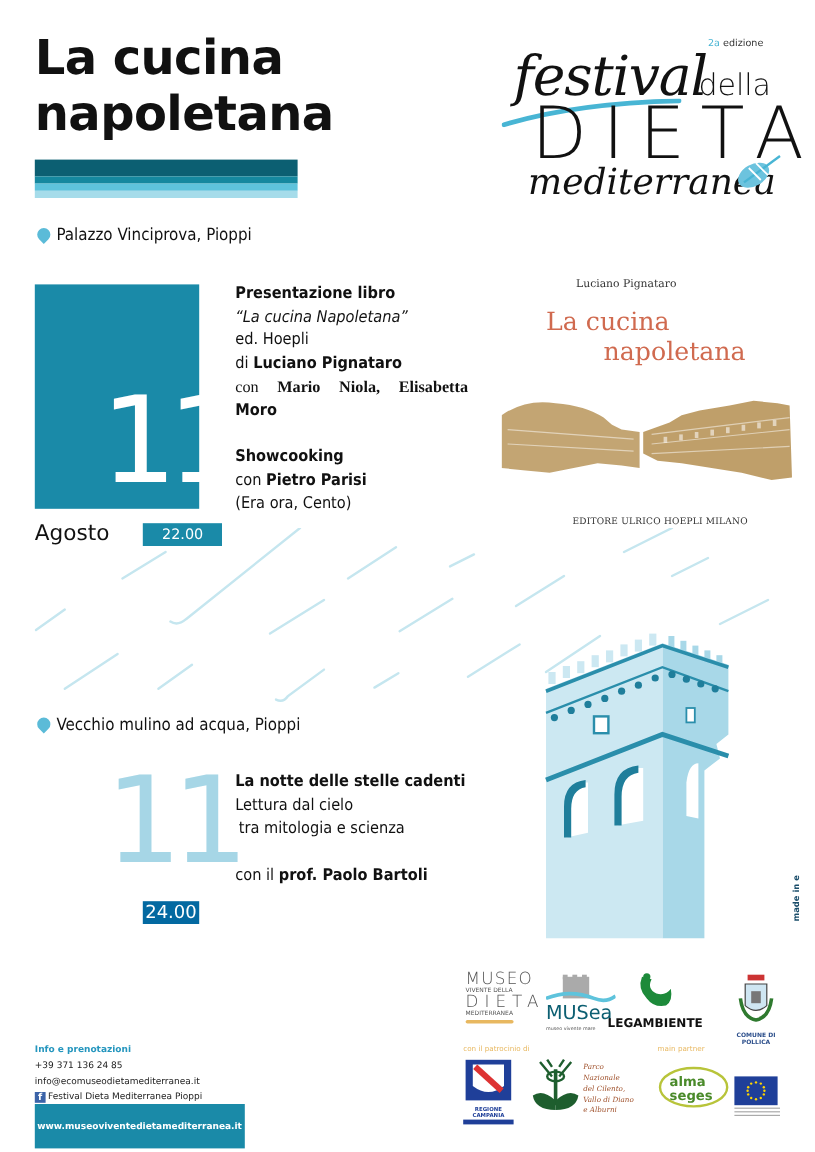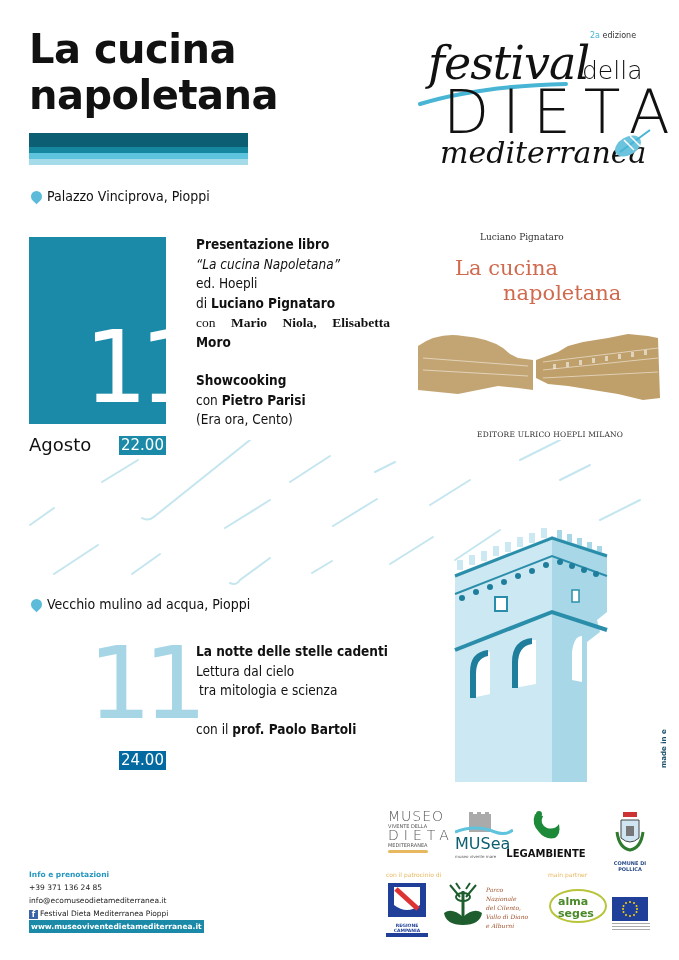--- a/index.html
+++ b/index.html
@@ -25,21 +25,21 @@
   .edizione .ed-num { color: #48b5d4; }
   .festival { left: 428px; top: 36px; font-family: "DejaVu Serif", serif; font-style: italic; font-size: 46px; color: #111; letter-spacing: -1px; }
   .della { left: 582px; top: 56px; font-size: 25px; color: #111; font-weight: 200; font-family: "DejaVu Sans", sans-serif; }
   .dieta { left: 443px; top: 82px; font-size: 60px; color: #111; letter-spacing: 13px; font-weight: 200; font-family: "DejaVu Sans", sans-serif; line-height: 60px; -webkit-text-stroke: 0; }
   .mediterranea { left: 440px; top: 135px; font-family: "DejaVu Serif", serif; font-style: italic; font-size: 30px; color: #111; }
 
   
   .datebox1 { left: 29px; top: 237px; width: 137px; height: 187px; background: #1a8aa8; }
   .day1 { left: 84px; top: 318px; font-size: 100px; line-height: 100px; color: #fff; letter-spacing: -8px; font-weight: normal; font-family: "DejaVu Sans", sans-serif; }
   .month1 { left: 29px; top: 434px; font-size: 18px; color: #111; }
-  .time1 { left: 119px; top: 436px; font-size: 15px; color: #fff; background: #1a8aa8; padding: 0 2px; line-height: 19px; }
+  .time1 { left: 119px; top: 436px; font-size: 12px; color: #fff; background: #1a8aa8; padding: 0 16px; line-height: 19px; }
   .desc1 { left: 196px; top: 235px; width: 194px; font-size: 13.5px; line-height: 19.5px; color: #111; font-family: "DejaVu Sans Condensed", "DejaVu Sans", sans-serif; }
   .desc1 .b { font-weight: bold; }
   .desc1 .i { font-style: italic; }
   .desc1 .gap { height: 19px; }
   .book-author { left: 480px; top: 232px; font-family: "DejaVu Serif", serif; font-size: 9px; color: #333; }
   .book-title { left: 455px; top: 256px; font-family: "DejaVu Serif", serif; font-size: 21px; line-height: 25px; color: #d06a4f; }
   .book-title .l2 { padding-left: 48px; display: block; }
   .book-img { left: 418px; top: 328px; width: 245px; height: 72px; }
   .book-pub { left: 477px; top: 430px; font-family: "DejaVu Serif", serif; font-size: 7.5px; color: #333; letter-spacing: 0.2px; }
 
@@ -55,21 +55,21 @@
 
   
   .tower { left: 452px; top: 502px; width: 170px; height: 280px; }
 
   .madein { left: 660px; top: 768px; font-size: 7px; color: #1a4d6a; transform: rotate(-90deg); transform-origin: left top; white-space: nowrap; font-weight: bold; }
 
   
   .info { left: 29px; top: 868px; font-size: 7.5px; line-height: 13px; color: #222; }
   .info .hdr { color: #2596be; font-weight: bold; }
   .fb { display: inline-block; width: 9px; height: 9px; background: #3b63a8; color: #fff; font-size: 8px; line-height: 9px; text-align: center; font-weight: bold; vertical-align: -1px; margin-right: 2px; }
-  .web { display: inline-block; background: #1a8aa8; color: #fff; padding: 0 2px; font-weight: bold; }
+  .web { display: inline-block; background: #1a8aa8; color: #fff; padding: 12px 2px; font-weight: bold; }
 
   
   .lg { position: absolute; }
   .lg-museo { left: 388px; top: 810px; width: 60px; font-size: 9px; line-height: 10px; color: #555; font-family: "DejaVu Sans", sans-serif; text-align: left; }
   .lg-museo .big { font-size: 14px; line-height: 13px; font-weight: 200; letter-spacing: 1px; }
   .lg-museo .sm { font-size: 5px; line-height: 6px; }
   .lg-museo .swoosh { width: 40px; height: 3px; background: #e8b860; border-radius: 3px; margin-top: 2px; }
   .lg-musea { left: 455px; top: 812px; width: 58px; height: 48px; }
   .lg-leg { left: 504px; top: 810px; width: 84px; height: 50px; text-align: center; }
   .lg-leg .txt { font-size: 10px; font-weight: bold; color: #111; margin-top: 2px; }

